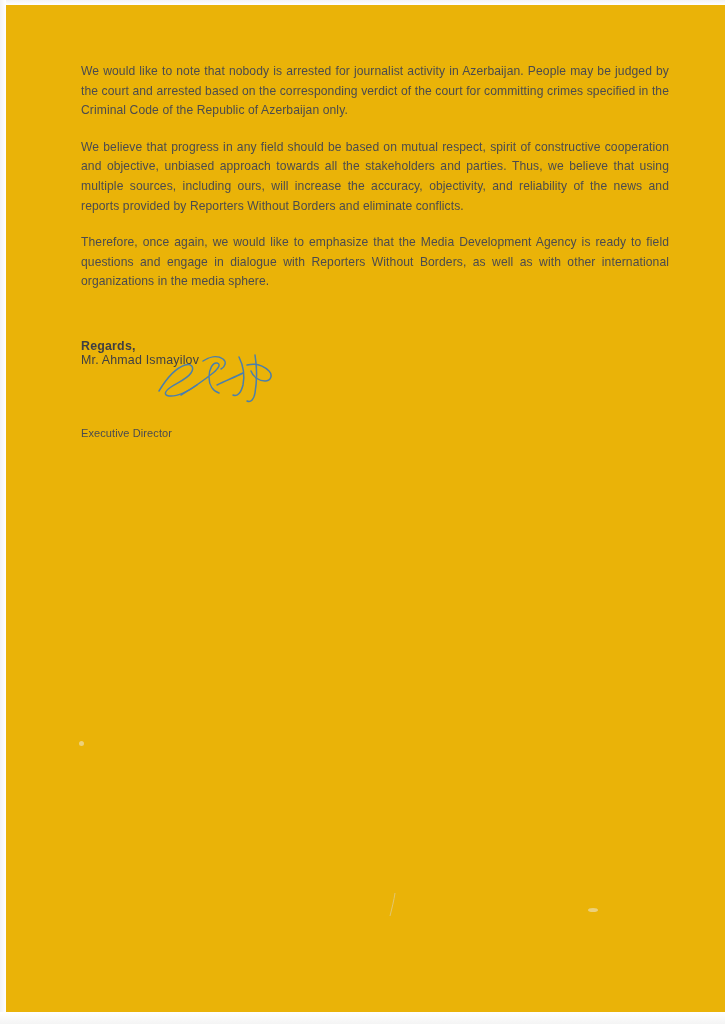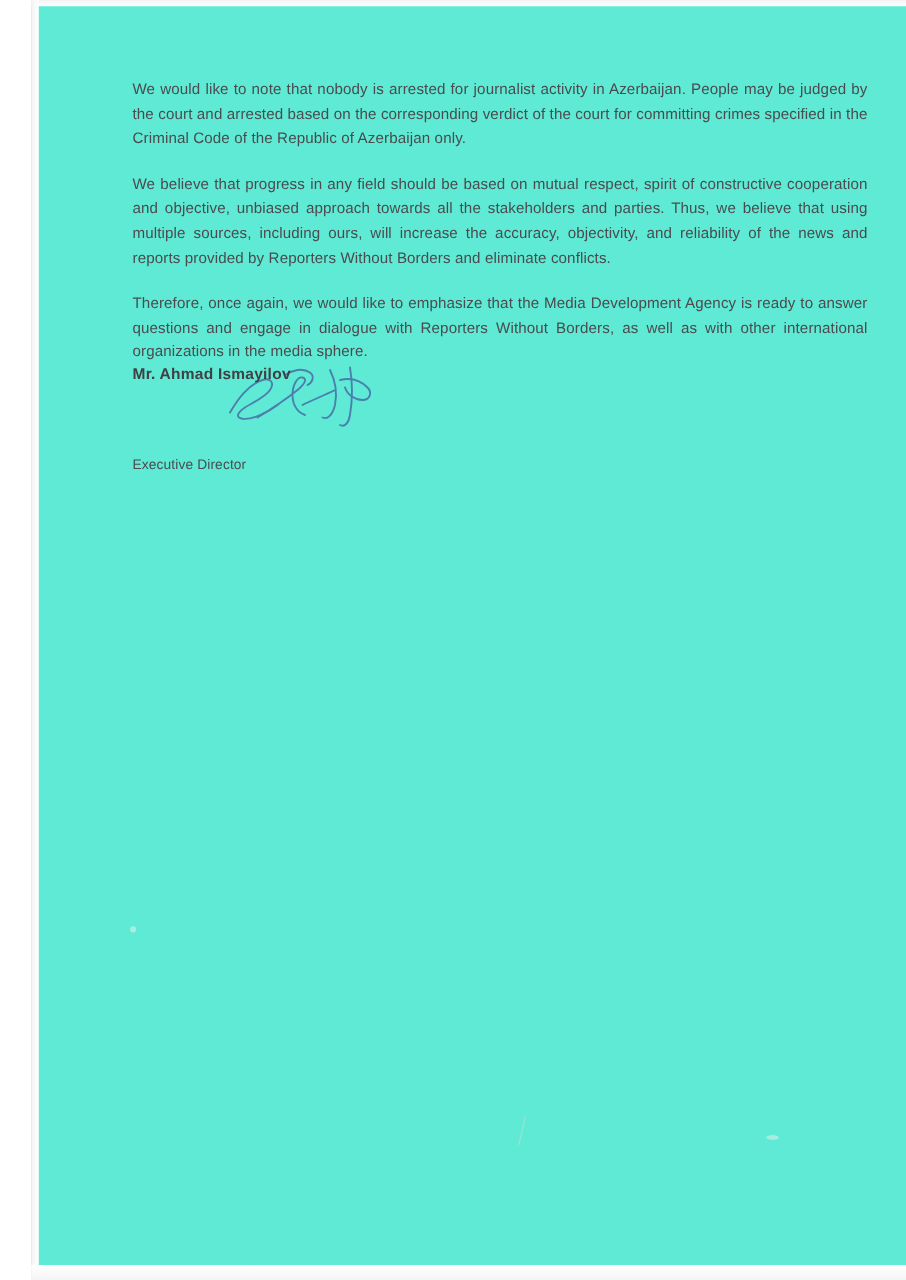--- a/index.html
+++ b/index.html
@@ -10,22 +10,21 @@
   body {
     width: 725px;
     height: 1024px;
     position: relative;
     overflow: hidden;
     font-family: "Liberation Sans", sans-serif;
   }
   .page {
     position: absolute;
     inset: 0;
-    background: #5eead4;
-    margin-left: 25px;
+    background: #eab308;
   }
   
   .scan-edge-left {
     position: absolute;
     left: 0; top: 0; bottom: 0;
     width: 6px;
     background: linear-gradient(to right, #f3f3f3, #ffffff);
   }
   .scan-edge-top {
     position: absolute;
@@ -71,21 +70,21 @@
     position: absolute;
     left: 70px;
     top: -2px;
     width: 150px;
     height: 56px;
     pointer-events: none;
   }
   .signer-name {
     margin-top: 0;
     font-size: 12.4px;
-    font-weight: bold;
+    font-weight: normal;
     color: #3f3f44;
     letter-spacing: 0.2px;
     position: relative;
     z-index: 1;
   }
   .signer-title {
     margin-top: 22px;
     font-size: 11px;
     color: #4b4b4f;
     letter-spacing: 0.1px;
@@ -122,22 +121,23 @@
 
 <div class="page">
   <div class="scan-edge-top"></div>
   <div class="scan-edge-left"></div>
   <div class="scan-edge-bottom"></div>
 
   <div class="content">
 
     <p class="body-para">We would like to note that nobody is arrested for journalist activity in Azerbaijan. People may be judged by the court and arrested based on the corresponding verdict of the court for committing crimes specified in the Criminal Code of the Republic of Azerbaijan only.</p>
     <p class="body-para">We believe that progress in any field should be based on mutual respect, spirit of constructive cooperation and objective, unbiased approach towards all the stakeholders and parties. Thus, we believe that using multiple sources, including ours, will increase the accuracy, objectivity, and reliability of the news and reports provided by Reporters Without Borders and eliminate conflicts.</p>
-    <p class="body-para">Therefore, once again, we would like to emphasize that the Media Development Agency is ready to answer questions and engage in dialogue with Reporters Without Borders, as well as with other international organizations in the media sphere.</p>
+    <p class="body-para">Therefore, once again, we would like to emphasize that the Media Development Agency is ready to field questions and engage in dialogue with Reporters Without Borders, as well as with other international organizations in the media sphere.</p>
 
+    <div class="regards">Regards,</div>
 
     <div class="sig-block">
       <svg class="signature" viewBox="0 0 150 56">
         <g fill="none" stroke="#4a7fae" stroke-width="1.5" stroke-linecap="round" stroke-linejoin="round">
           <path d="M8 40 C14 30, 22 18, 34 14 C40 12, 44 16, 40 22 C36 28, 26 32, 20 36 C14 40, 12 44, 18 45 C26 46, 38 40, 46 34"></path>
           <path d="M30 44 C40 38, 52 30, 62 22 C68 17, 70 13, 66 12 C62 11, 58 18, 58 26 C58 34, 62 40, 68 42"></path>
           <path d="M52 10 C58 6, 66 4, 72 8 C76 11, 74 16, 70 18"></path>
           <path d="M66 34 C74 30, 84 26, 92 22"></path>
           <path d="M88 6 C92 14, 94 24, 92 34 C90 42, 86 46, 82 44"></path>
           <path d="M96 14 C104 12, 112 14, 118 20 C122 24, 120 30, 114 30 C108 30, 102 26, 100 20"></path>

